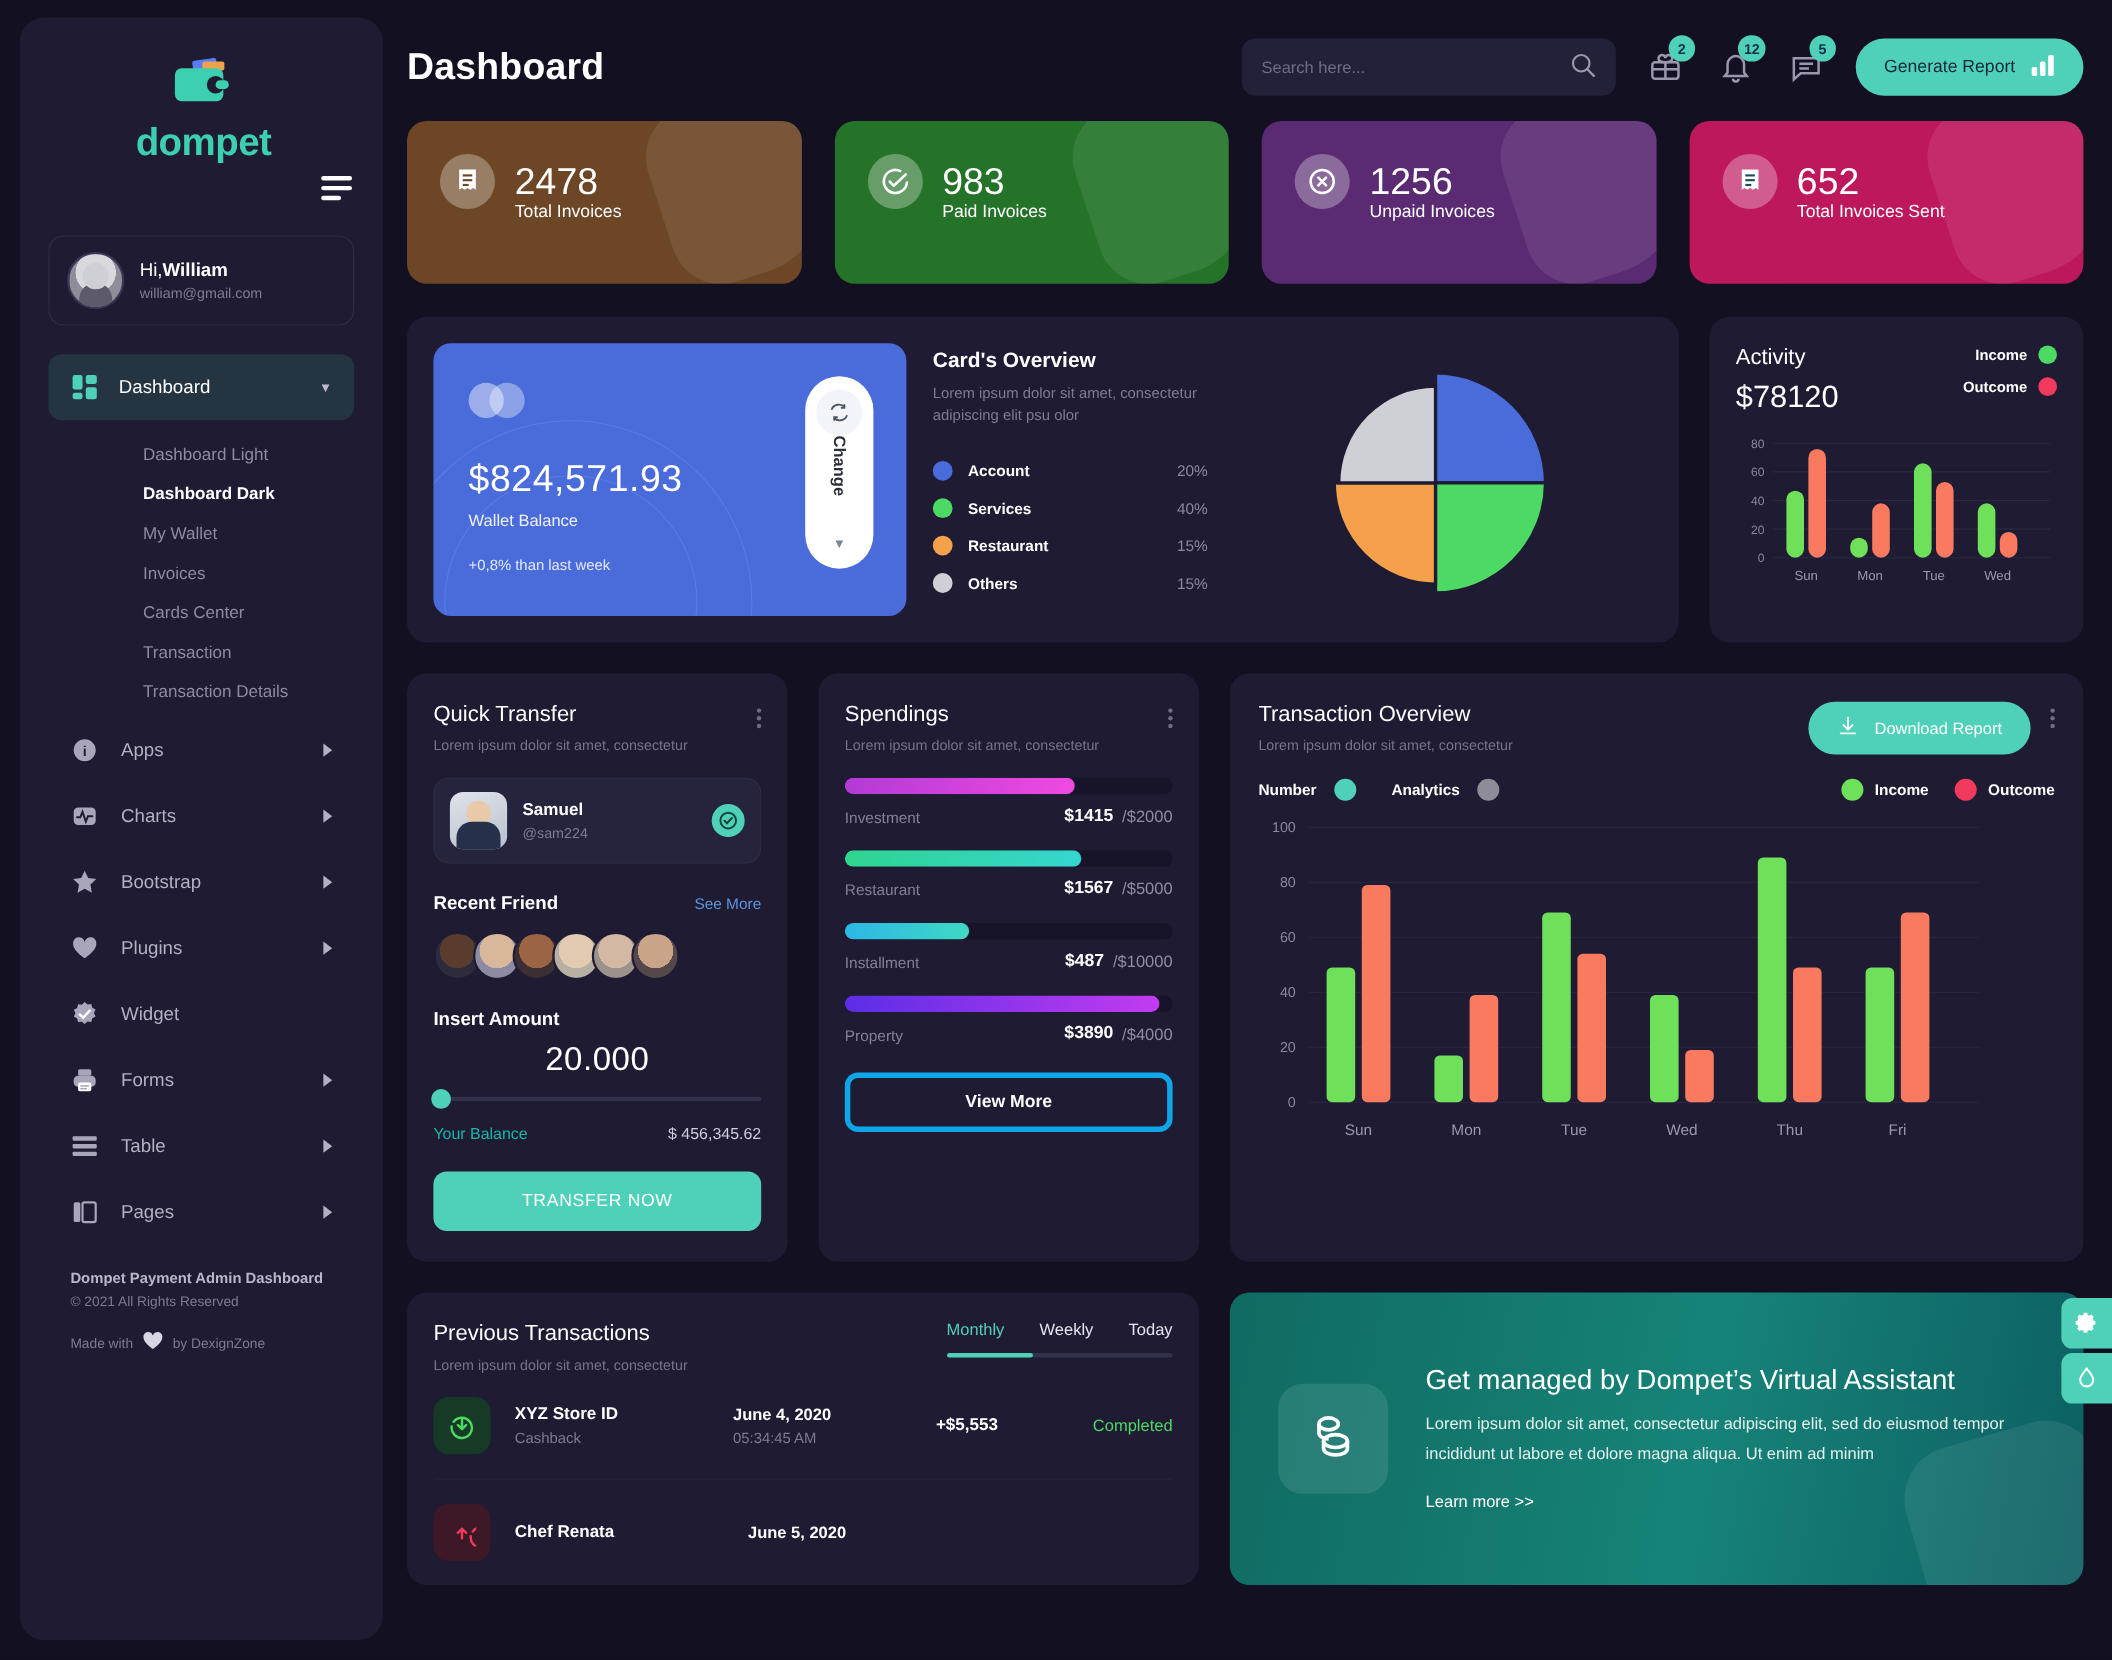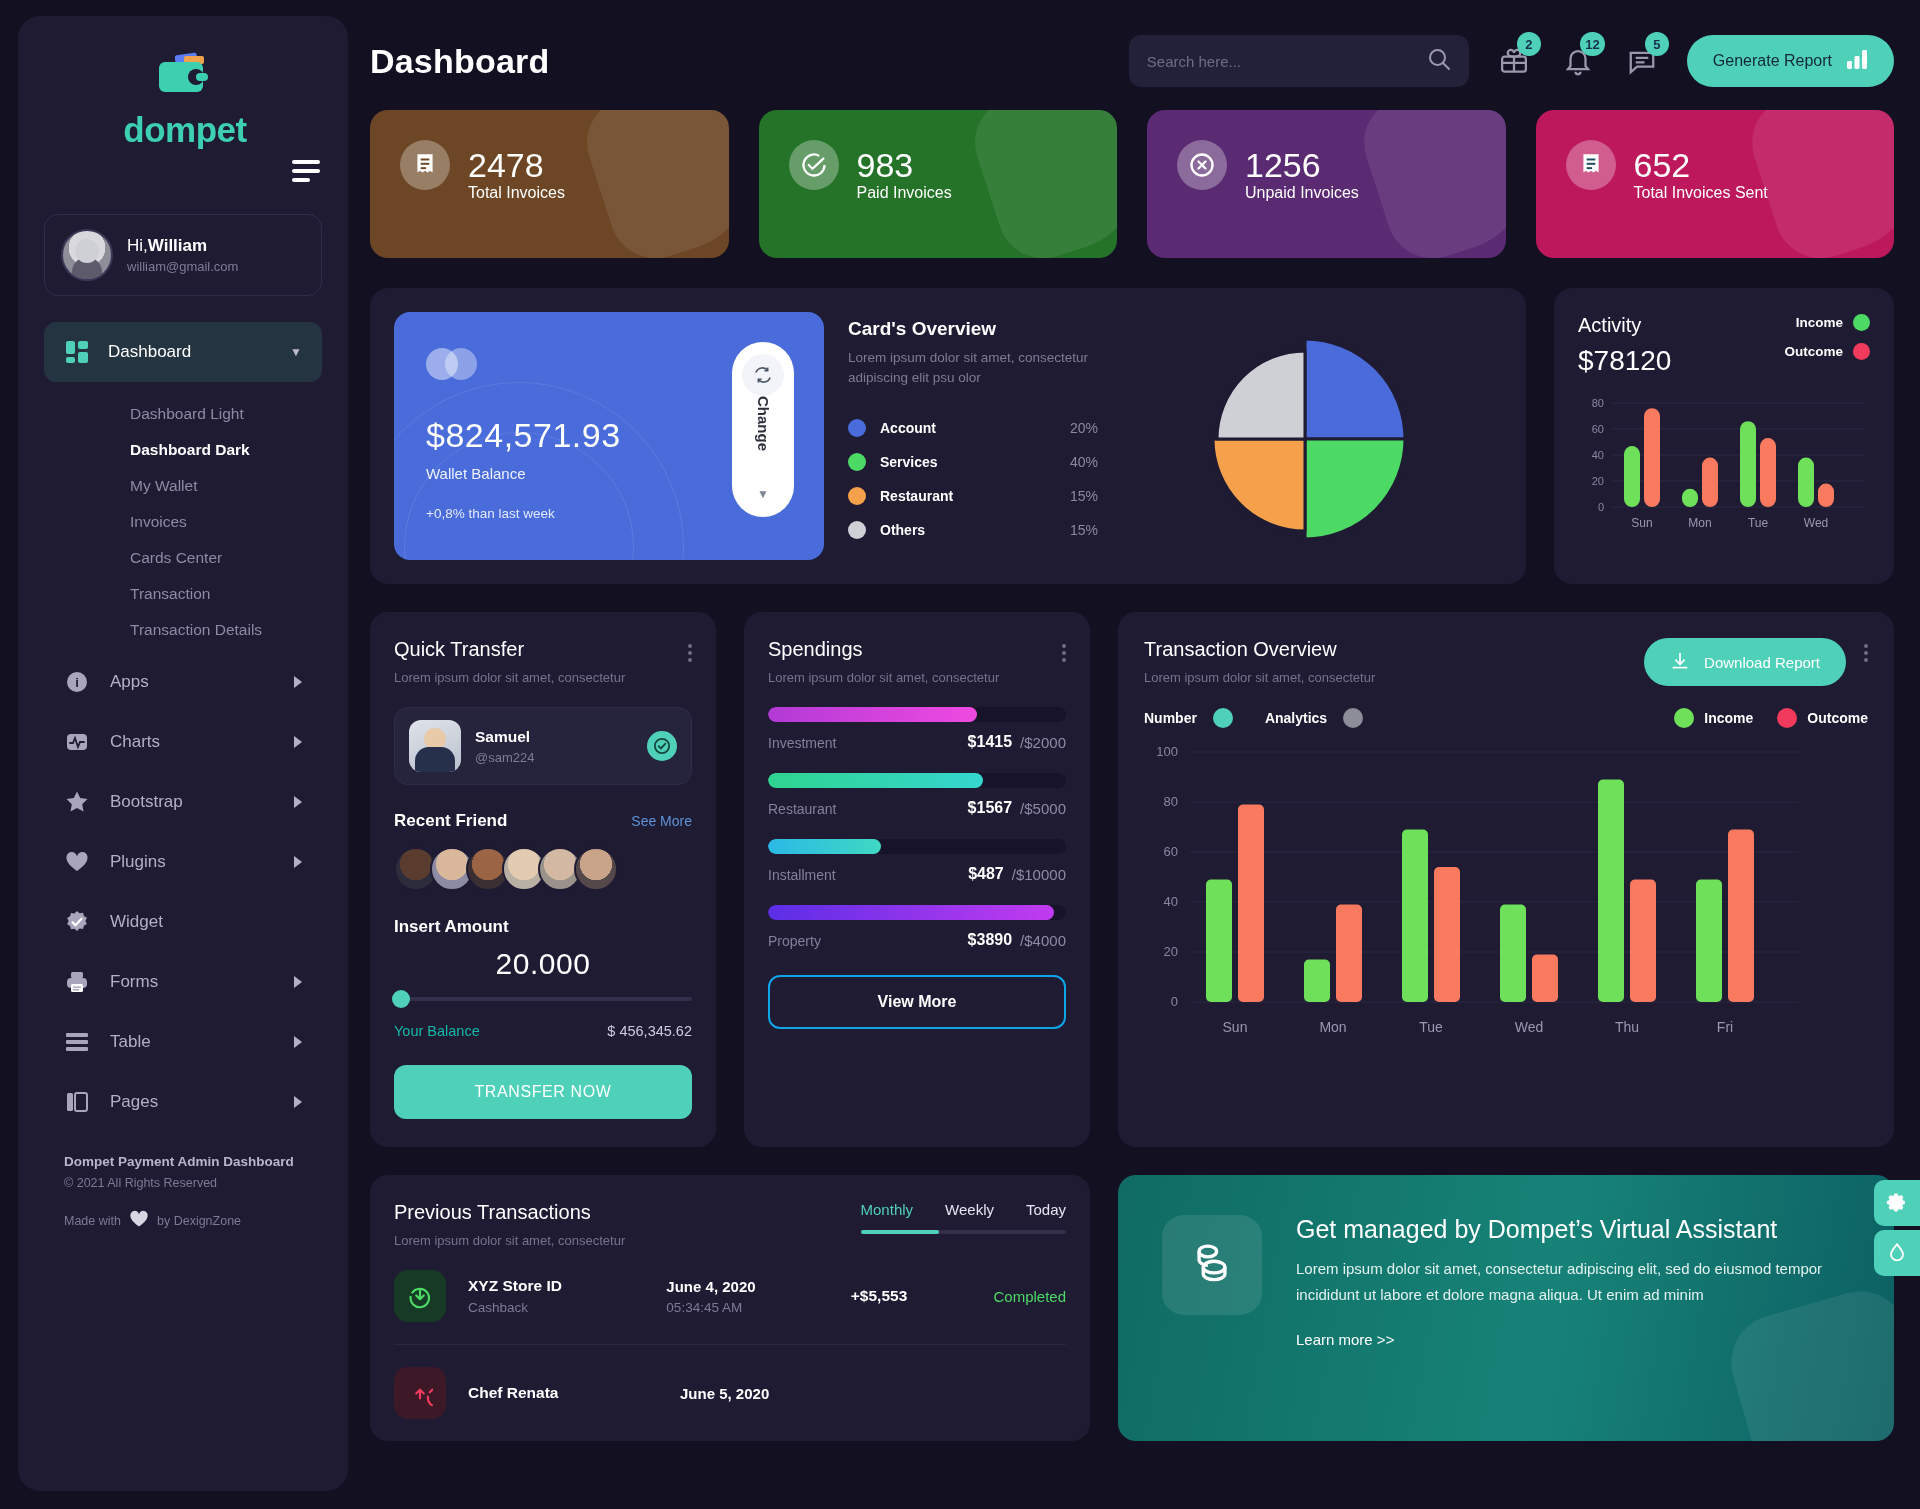--- a/index.html
+++ b/index.html
@@ -191,21 +191,21 @@
 
   .spend { width: 346px; min-width: 346px; padding: 26px 24px 28px; }
   .sp-item { margin-top: 22px; }
   .sp-bar { height: 15px; border-radius: 8px; background: #17142a; overflow:hidden; }
   .sp-fill { height: 100%; border-radius: 8px; }
   .sp-row { display: flex; align-items: flex-end; margin-top: 11px; }
   .sp-name { font-size: 14px; color: #83809a; }
   .sp-val { margin-left: auto; font-size: 16px; font-weight: 700; }
   .sp-total { font-size: 15px; color: #8e8ba4; margin-left: 8px; }
   .btn-outline { margin-top: 26px; width: 100%; height: 54px; border-radius: 12px; background: transparent;
-    border: 2px solid #0ea5e9; color: #fff; font-size: 16px; font-weight: 700; cursor: pointer;
+    border: 5px solid #0ea5e9; color: #fff; font-size: 16px; font-weight: 700; cursor: pointer;
     font-family: "Liberation Sans", sans-serif;}
 
   .tov { flex: 1; padding: 26px 26px 20px; }
   .dl-btn { height: 48px; padding: 0 26px; border-radius: 24px; background: #4fd1b9; color: #fff;
     font-size: 15px; display:flex; align-items:center; gap: 14px; border:0; cursor:pointer;
     font-family: "Liberation Sans", sans-serif;}
   .tov-legend { display: flex; align-items: center; gap: 16px; margin-top: 22px; }
   .tl-txt { font-size: 14px; font-weight: 700; }
   .tl-dot { width: 20px; height: 20px; border-radius: 50%; }
   .tl-right { margin-left: auto; display:flex; align-items:center; gap: 10px;}
@@ -223,21 +223,21 @@
   .tx-ico { width: 52px; height: 52px; border-radius: 14px; display:flex; align-items:center; justify-content:center; flex:0 0 auto;}
   .tx-c1 { width: 190px; }
   .tx-name { font-size: 15.5px; font-weight: 700; }
   .tx-sub { font-size: 13.5px; color: #7d7a93; margin-top: 5px; }
   .tx-c2 { width: 175px; }
   .tx-date { font-size: 15px; font-weight: 700; }
   .tx-time { font-size: 13.5px; color: #7d7a93; margin-top: 5px; }
   .tx-amt { width: 130px; font-size: 15.5px; font-weight: 700; }
   .tx-status { margin-left: auto; font-size: 15px; }
 
-  .assist { flex: 1; border-radius: 18px; padding: 40px 44px; display: flex; gap: 34px; align-items: flex-start;
+  .assist { flex: 1; border-radius: 18px; padding: 60px 44px; display: flex; gap: 34px; align-items: center;
     background: linear-gradient(100deg, #0f6b63 0%, #178378 55%, #0c5f62 100%); position: relative; overflow: hidden; }
   .assist .deco2 { position: absolute; right: -30px; bottom: -60px; width: 180px; height: 200px;
      background: rgba(255,255,255,.08); border-radius: 48px 48px 90px 48px; transform: rotate(-16deg); }
   .as-ico { width: 100px; height: 100px; border-radius: 22px; background: rgba(255,255,255,.10);
     display:flex; align-items:center; justify-content:center; flex:0 0 auto; position:relative; z-index:2;}
   .as-title { font-size: 25px; font-weight: 400; position:relative; z-index:2;}
   .as-body { font-size: 15px; line-height: 1.75; color: #e2f2ef; margin-top: 12px; max-width: 650px; position:relative; z-index:2;}
   .as-link { font-size: 15px; color: #fff; margin-top: 22px; display:inline-block; cursor:pointer; position:relative; z-index:2;}
 
   

